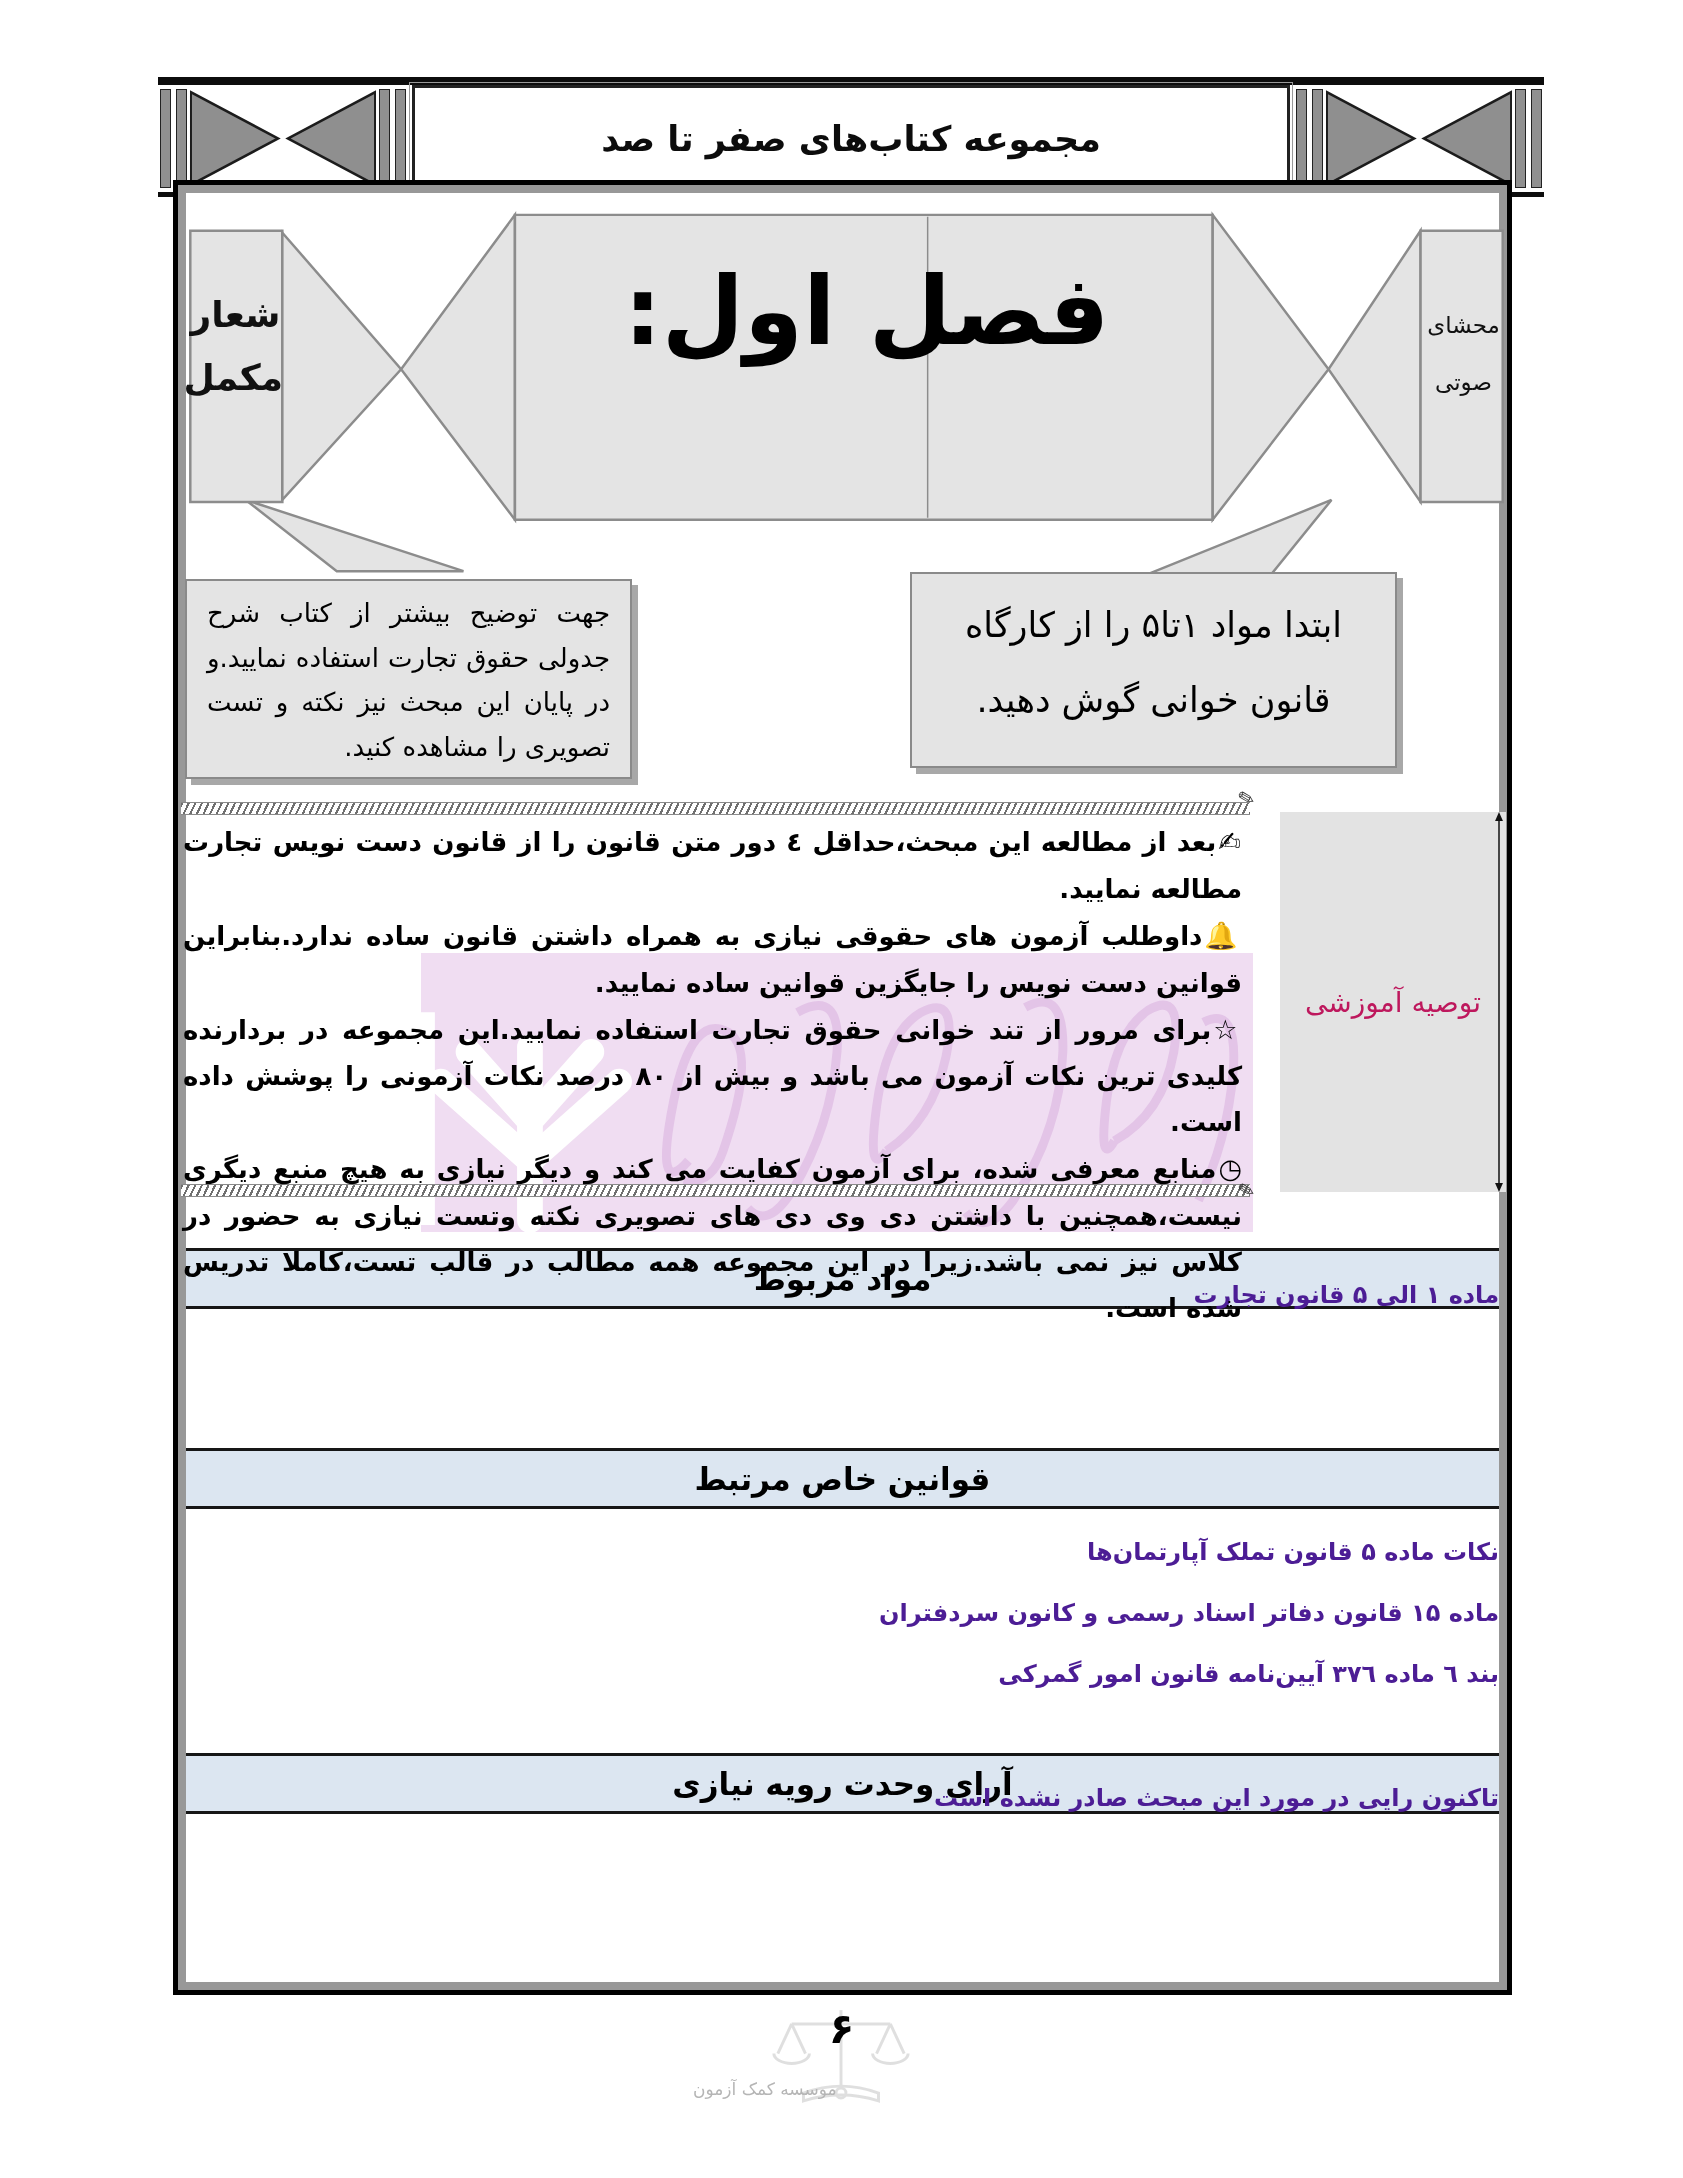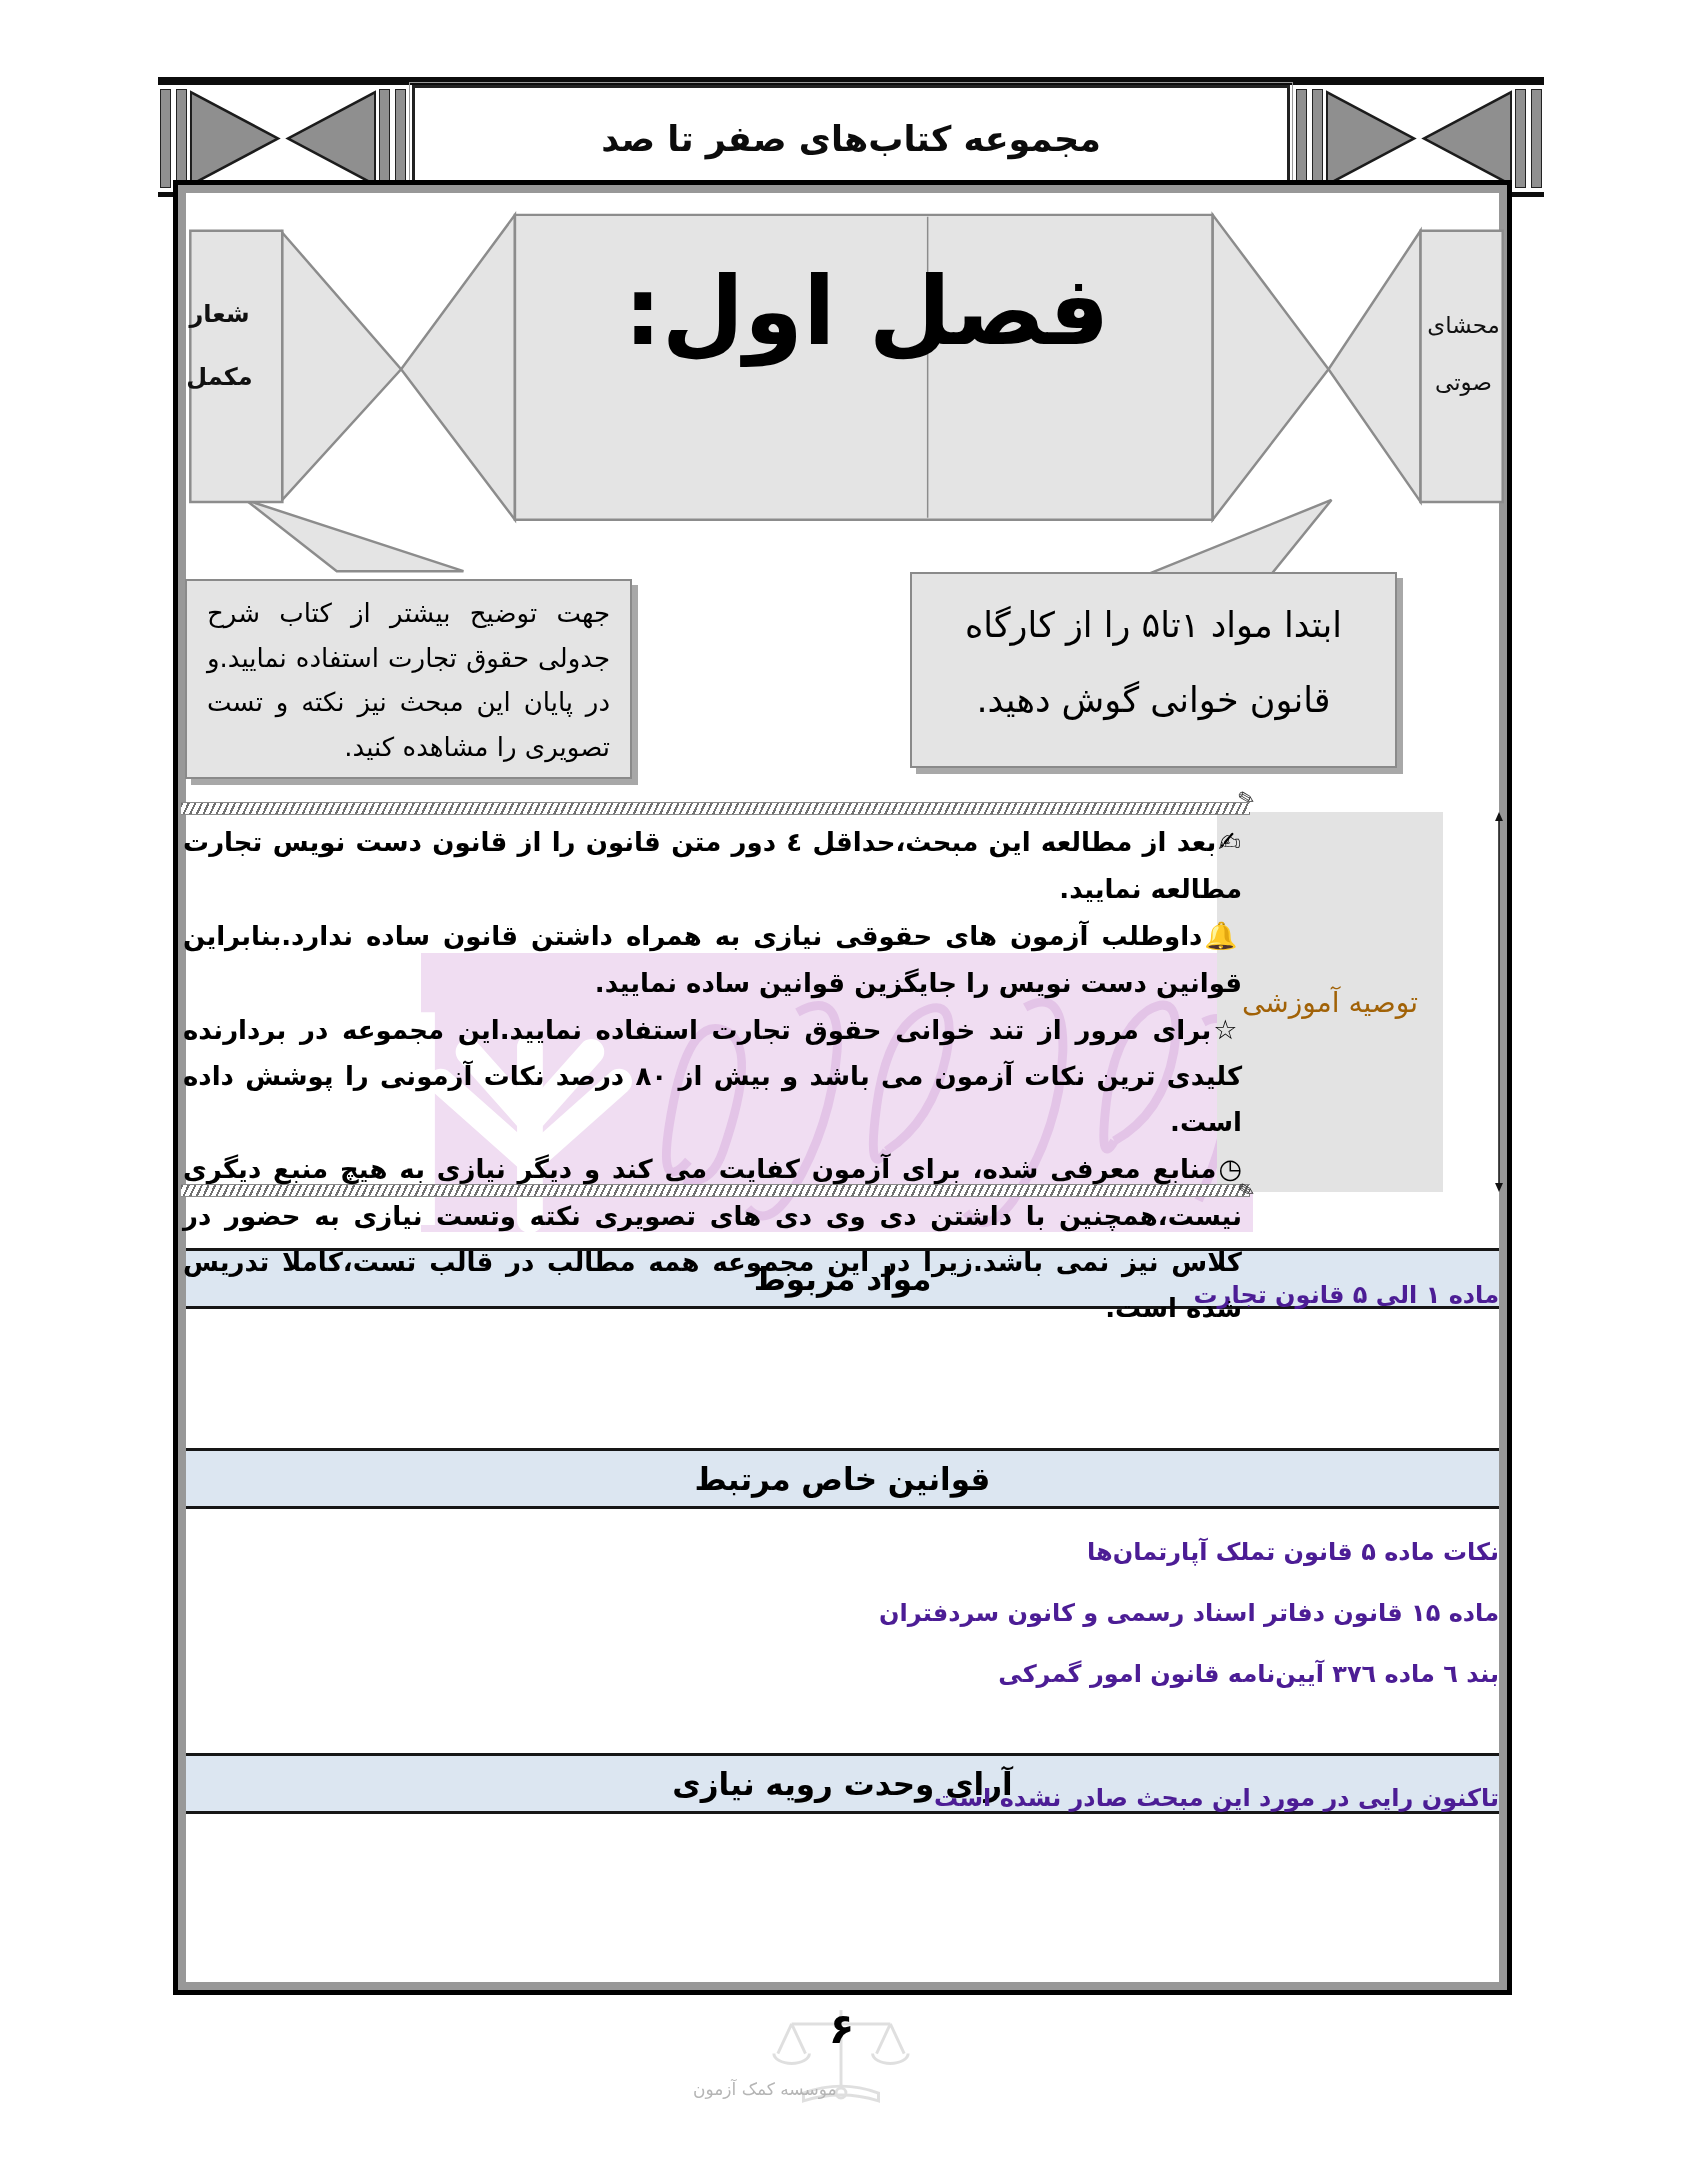--- a/index.html
+++ b/index.html
@@ -20,21 +20,21 @@
     display:flex;align-items:center;justify-content:center;}
   .banner-title-box span{font-size:35px;font-weight:700;color:#0c0c0c;}
 
   
   .main-frame{left:173px;top:180px;width:1339px;height:1815px;box-sizing:border-box;
     border:5px solid #000;box-shadow:inset 0 0 0 8px #989898;background:#fff;}
 
   
   .ribbon-svg{left:188px;top:203px;width:1317px;height:386px;z-index:2;}
   .tab-label{z-index:3;text-align:center;color:#111;}
-  .tab-left{left:172px;top:283px;width:95px;font-weight:700;font-size:24px;line-height:63px;}
+  .tab-left{left:188px;top:283px;width:95px;font-weight:700;font-size:36px;line-height:63px;}
   .tab-right{left:1418px;top:297px;width:91px;font-weight:400;font-size:23px;line-height:57px;}
   .chapter-title{left:523px;top:241px;width:687px;height:139px;z-index:3;
     display:flex;flex-direction:row;align-items:center;justify-content:center;gap:20px;direction:rtl;}
   .chapter-title .big{font-size:95px;font-weight:700;color:#000;white-space:nowrap;}
   .chapter-title .sub{font-size:41px;font-weight:700;color:#000;white-space:nowrap;padding-top:14px;}
 
   
   .callout{box-sizing:border-box;background:#e4e4e4;border:2.5px solid #8a8a8a;
     box-shadow:6px 6px 0 #a8a8a8;z-index:4;color:#000;}
   .callout-left{left:185px;top:579px;width:447px;height:200px;padding:10px 20px;
@@ -51,22 +51,22 @@
     background:repeating-linear-gradient(115deg,#6f6f6f 0 2px,#ffffff 2px 6px);}
   .hatch-top{left:181px;top:802px;width:1069px;}
   .hatch-bottom{left:181px;top:1184px;width:1069px;}
   .pen{z-index:4;font-size:20px;color:#333;transform:rotate(-15deg);}
   .pen-top{left:1238px;top:786px;}
   .pen-bottom{left:1238px;top:1178px;}
   .advice-text{left:183px;top:818px;width:1059px;z-index:3;color:#000;}
   .advice-text p{margin:0;font-size:26px;font-weight:700;line-height:1.77;
     text-align:justify;direction:rtl;}
   .li-icon{font-weight:400;font-size:27px;padding-left:2px;}
-  .advice-label{left:1217px;top:812px;width:226px;height:380px;background:#e3e3e3;z-index:2;
-    display:flex;align-items:center;justify-content:center;font-size:28px;color:#a16207;}
+  .advice-label{left:1280px;top:812px;width:226px;height:380px;background:#e3e3e3;z-index:2;
+    display:flex;align-items:center;justify-content:center;font-size:28px;color:#be185d;}
   .dim-line{left:1493px;top:812px;width:12px;height:380px;z-index:2;}
 
   
   .band{left:186px;width:1313px;height:61px;box-sizing:border-box;background:#dce6f1;
     border-top:3px solid #161616;border-bottom:3.5px solid #161616;z-index:2;
     display:flex;align-items:center;justify-content:center;margin-top:44px;}
   .band span{font-size:31px;font-weight:700;color:#000;}
   .band-1{top:1204px;} .band-2{top:1404px;} .band-3{top:1709px;}
   .sec-content{left:186px;width:1313px;text-align:right;font-size:24px;font-weight:700;color:#4c1d95;z-index:2;}
   .sec-1{top:1281px;}

